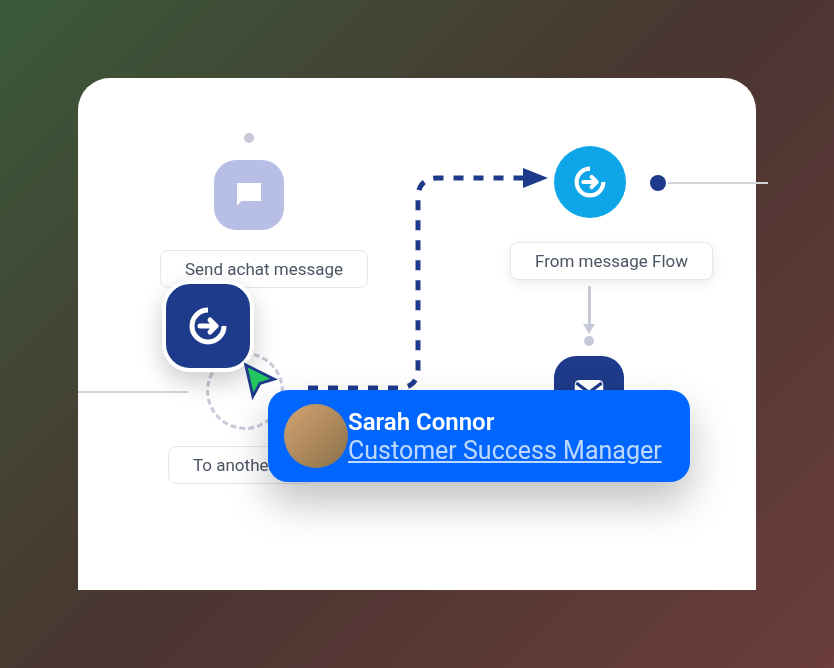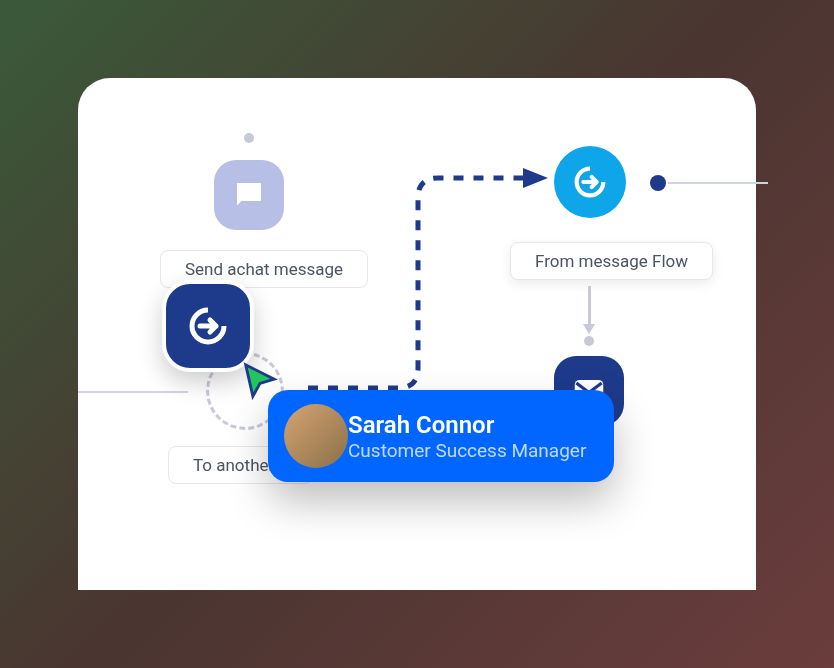--- a/index.html
+++ b/index.html
@@ -94,21 +94,22 @@
       background: linear-gradient(135deg, #d4a574, #8b6f47);
       flex-shrink: 0;
     }
     .user-name {
       color: #fff;
       font-size: 24px;
       font-weight: 600;
     }
     .user-role {
       color: rgba(255,255,255,0.75);
-      font-size: 19px;
+      font-size: 25px;
+      text-decoration: underline;
     }
     .connector-line {
       position: absolute;
       background: #d1d5db;
       height: 2px;
     }
     .arrow-down {
       position: absolute;
       width: 3px;
       height: 40px;

